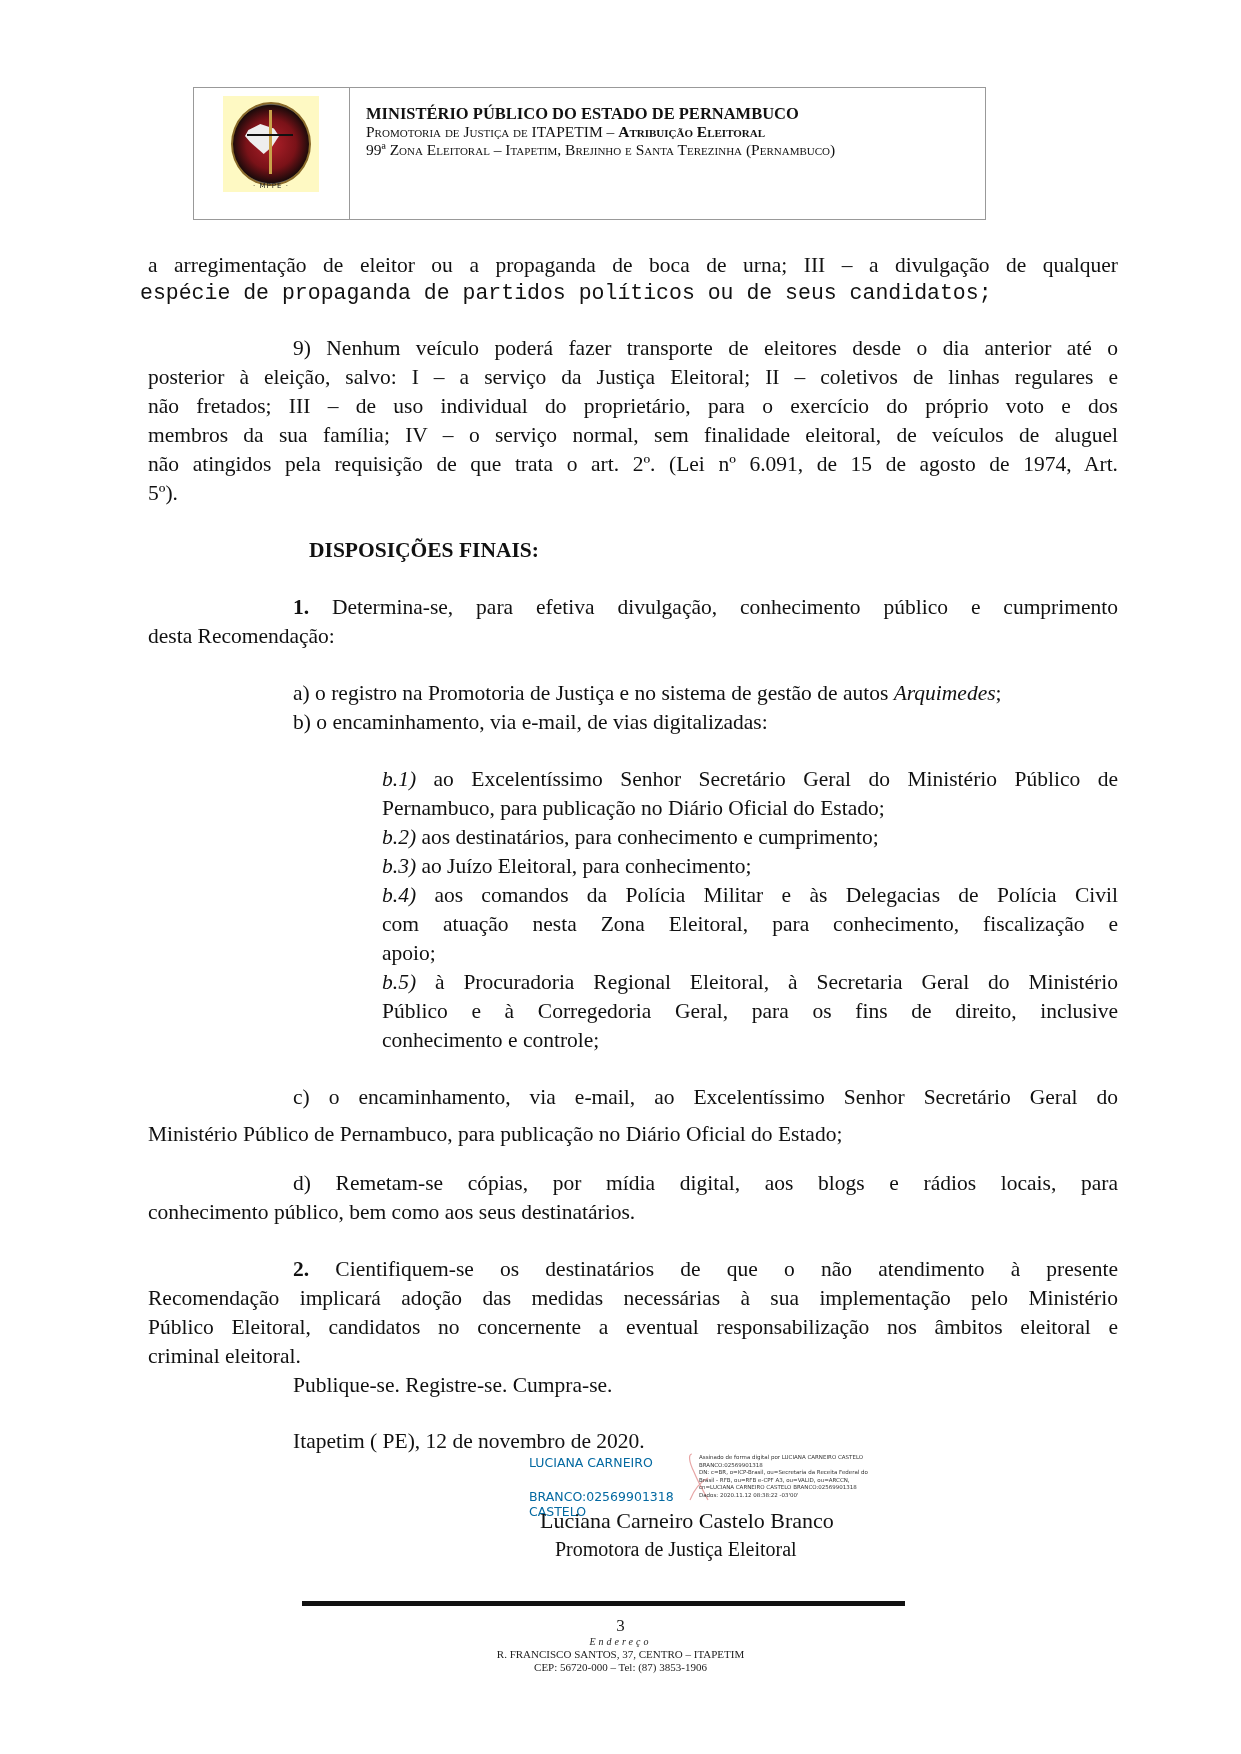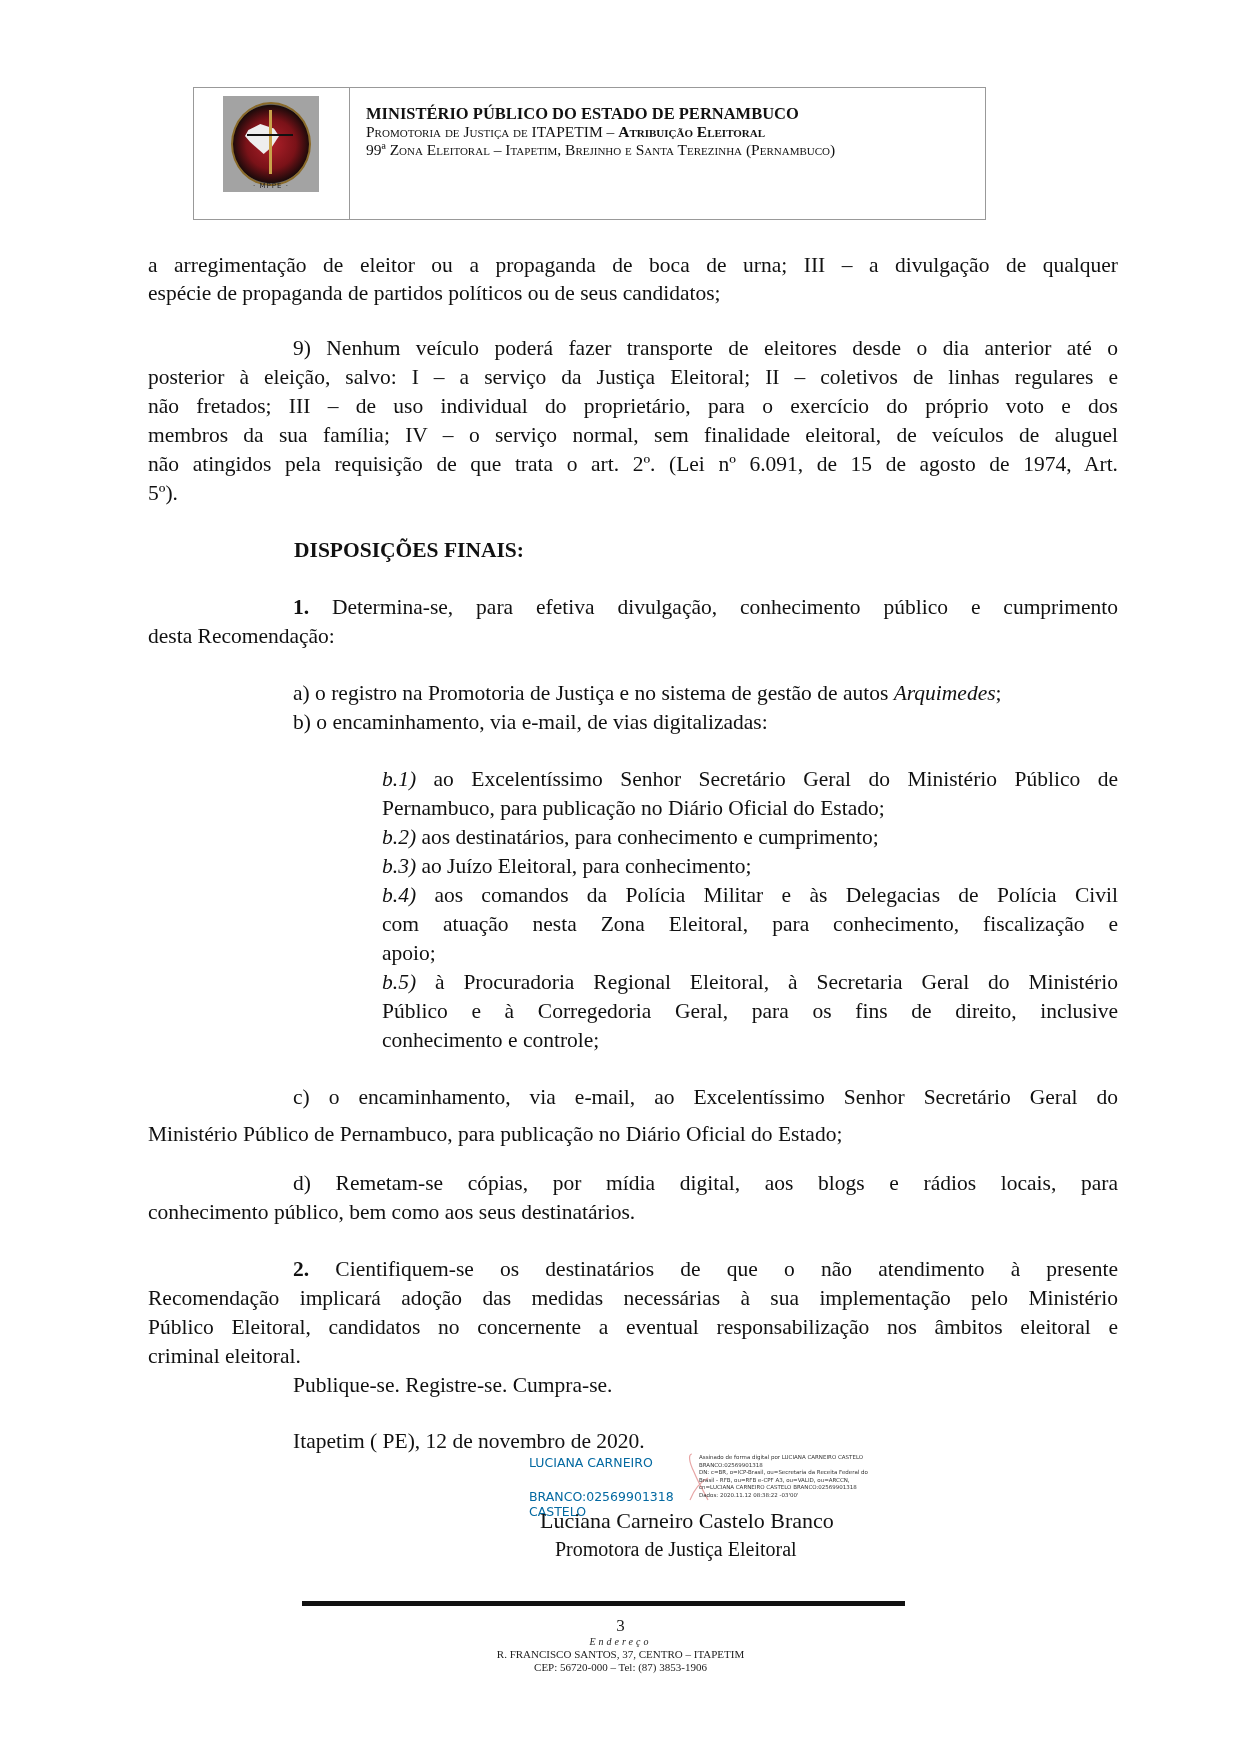--- a/index.html
+++ b/index.html
@@ -1,21 +1,21 @@
 <!DOCTYPE html>
 <html><head>
 <meta charset="utf-8">
 <style>
   html, body { margin:0; padding:0; background:#fff; }
   body { width:1241px; height:1754px; position:relative; overflow:hidden;
          font-family:"Liberation Serif", "DejaVu Serif", serif; color:#111; }
   .hdr-box { position:absolute; left:193px; top:87px; width:793px; height:133px;
              border:1px solid #999; box-sizing:border-box; }
   .hdr-div { position:absolute; left:155px; top:0; width:1px; height:100%; background:#999; }
-  .logo { position:absolute; left:29px; top:8px; width:96px; height:96px; background:#a3a3a3; }
+  .logo { position:absolute; left:29px; top:8px; width:96px; height:96px; background:#fef9c3; }
   .logo-ring { position:absolute; left:8px; top:6px; width:80px; height:84px; border-radius:50%;
                background:radial-gradient(circle at 50% 50%, #b0202a 0%, #7a1218 45%, #1a0a0a 70%, #6b6b6b 72%, #7b7b7b 100%);
                border:2px solid #8a6a2a; box-sizing:border-box; }
   .logo-map { position:absolute; left:22px; top:28px; width:34px; height:30px; background:#eee;
               clip-path:polygon(10% 20%,45% 0,85% 15%,100% 40%,80% 75%,55% 100%,35% 80%,15% 60%,0 40%); }
   .logo-sword { position:absolute; left:46px; top:14px; width:3px; height:64px; background:#c9a34a; }
   .logo-beam { position:absolute; left:24px; top:38px; width:46px; height:2px; background:#111; }
   .logo-text { position:absolute; left:0; width:96px; text-align:center; font-family:"DejaVu Sans",sans-serif;
                font-size:7px; color:#222; letter-spacing:1px; }
   .hdr-lines { position:absolute; left:172px; top:17px; }
@@ -45,30 +45,30 @@
   </div>
   <div class="hdr-div"></div>
   <div class="hdr-lines">
     <div class="hdr-l1">MINISTÉRIO PÚBLICO DO ESTADO DE PERNAMBUCO</div>
     <div class="hdr-l2"><span>Promotoria de Justiça de ITAPETIM – </span><b>Atribuição Eleitoral</b></div>
     <div class="hdr-l3">99ª Zona Eleitoral – Itapetim, Brejinho e Santa Terezinha (Pernambuco)</div>
   </div>
 </div>
 
 <div class="ln just" style="left:148px; top:252px; width:970px;">a arregimentação de eleitor ou a propaganda de boca de urna; III – a divulgação de qualquer</div>
-<div class="ln" style="left:148px; top:280px;">espécie de propaganda de partidos políticos ou de seus candidatos;</div>
+<div class="ln" style="left:140px; top:280px;font-family:Liberation Mono, monospace;">espécie de propaganda de partidos políticos ou de seus candidatos;</div>
 
 <div class="ln just" style="left:293px; top:335px; width:825px;">9) Nenhum veículo poderá fazer transporte de eleitores desde o dia anterior até o</div>
 <div class="ln just" style="left:148px; top:364px; width:970px;">posterior à eleição, salvo: I – a serviço da Justiça Eleitoral; II – coletivos de linhas regulares e</div>
 <div class="ln just" style="left:148px; top:393px; width:970px;">não fretados; III – de uso individual do proprietário, para o exercício do próprio voto e dos</div>
 <div class="ln just" style="left:148px; top:422px; width:970px;">membros da sua família; IV – o serviço normal, sem finalidade eleitoral, de veículos de aluguel</div>
 <div class="ln just" style="left:148px; top:451px; width:970px;">não atingidos pela requisição de que trata o art. 2º. (Lei nº 6.091, de 15 de agosto de 1974, Art.</div>
 <div class="ln" style="left:148px; top:480px;">5º).</div>
 
-<div class="ln b" style="left:294px; top:537px;">DISPOSIÇÕES FINAIS:</div>
+<div class="ln b" style="left:309px; top:537px;">DISPOSIÇÕES FINAIS:</div>
 
 <div class="ln just" style="left:293px; top:594px; width:825px;"><span class="b">1.</span><span> Determina-se, para efetiva divulgação, conhecimento público e cumprimento</span></div>
 <div class="ln" style="left:148px; top:623px;">desta Recomendação:</div>
 
 <div class="ln" style="left:293px; top:680px;"><span>a) o registro na Promotoria de Justiça e no sistema de gestão de autos </span><span class="i">Arquimedes</span><span>;</span></div>
 <div class="ln" style="left:293px; top:709px;">b) o encaminhamento, via e-mail, de vias digitalizadas:</div>
 
 <div class="ln just" style="left:382px; top:766px; width:736px;"><span class="i">b.1)</span><span> ao Excelentíssimo Senhor Secretário Geral do Ministério Público de</span></div>
 <div class="ln" style="left:382px; top:795px;">Pernambuco, para publicação no Diário Oficial do Estado;</div>
 

